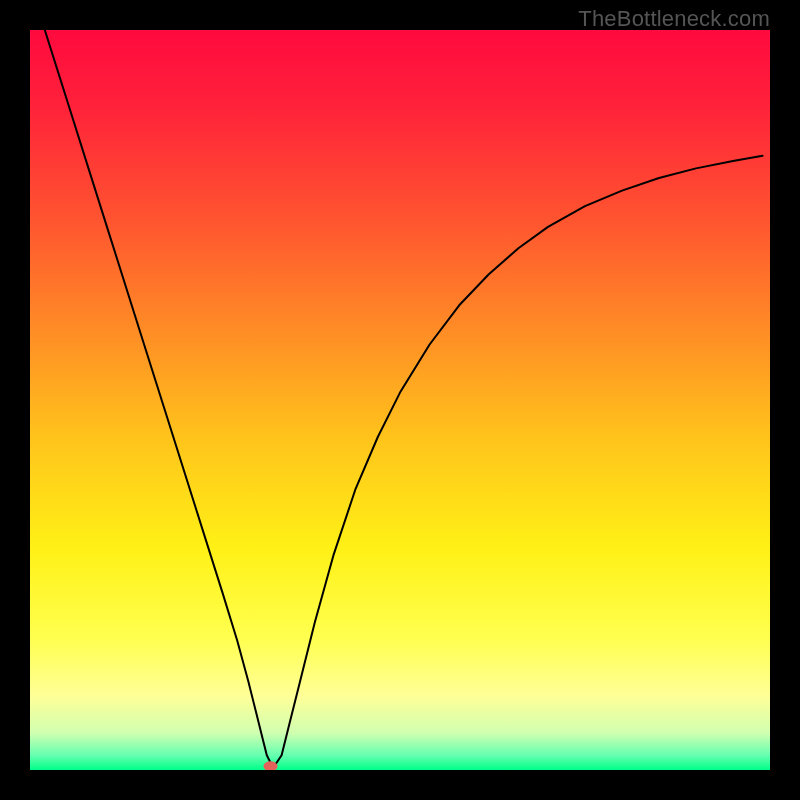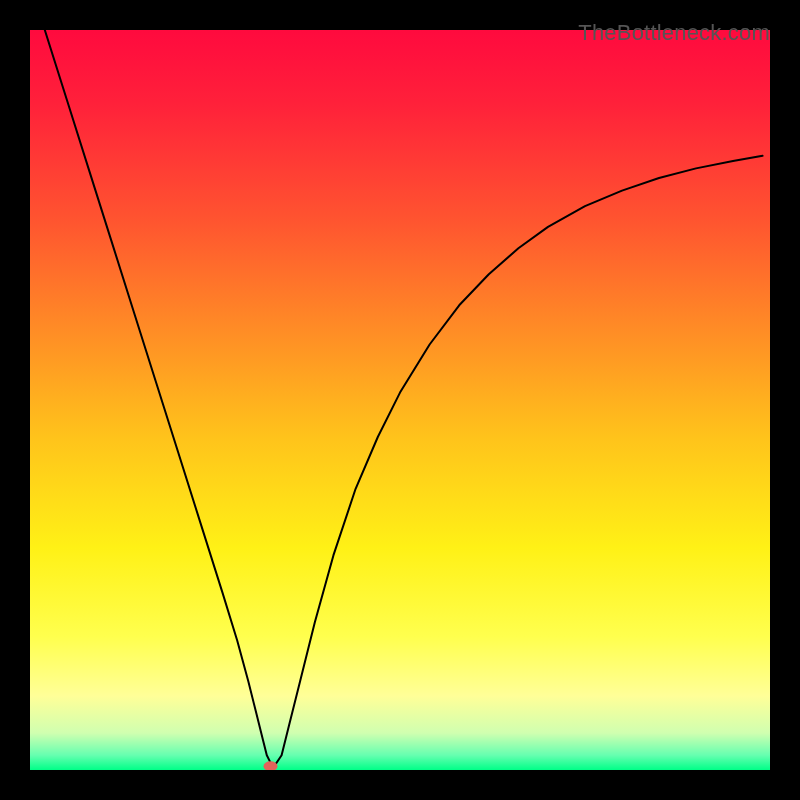--- a/index.html
+++ b/index.html
@@ -27,21 +27,21 @@
   .curve-svg {
     position: absolute;
     left: 0;
     top: 0;
     width: 100%;
     height: 100%;
     pointer-events: none;
   }
   .watermark {
     position: absolute;
-    top: 20px;
+    top: 6px;
     right: 30px;
     color: #555;
     font-family: Arial, Helvetica, sans-serif;
     font-size: 22px;
     font-weight: 400;
     letter-spacing: 0.2px;
   }
 </style>
 </head>
 <body>

